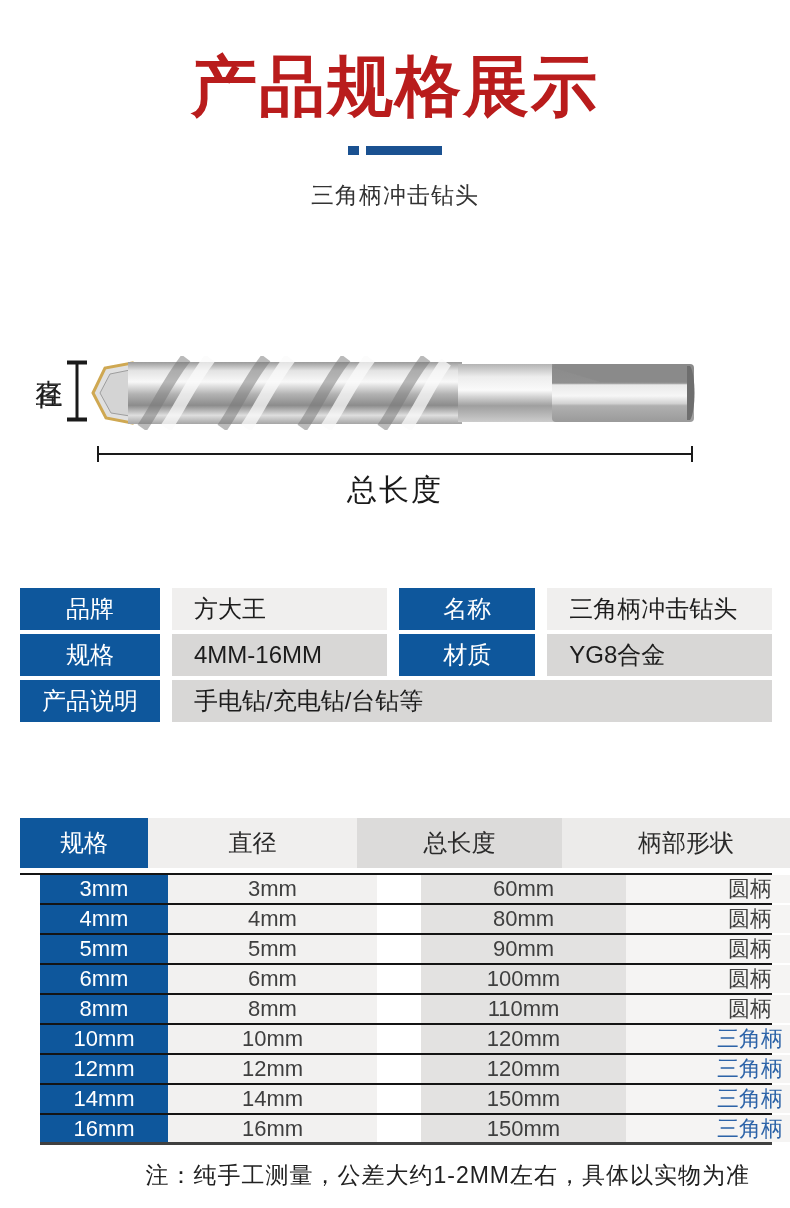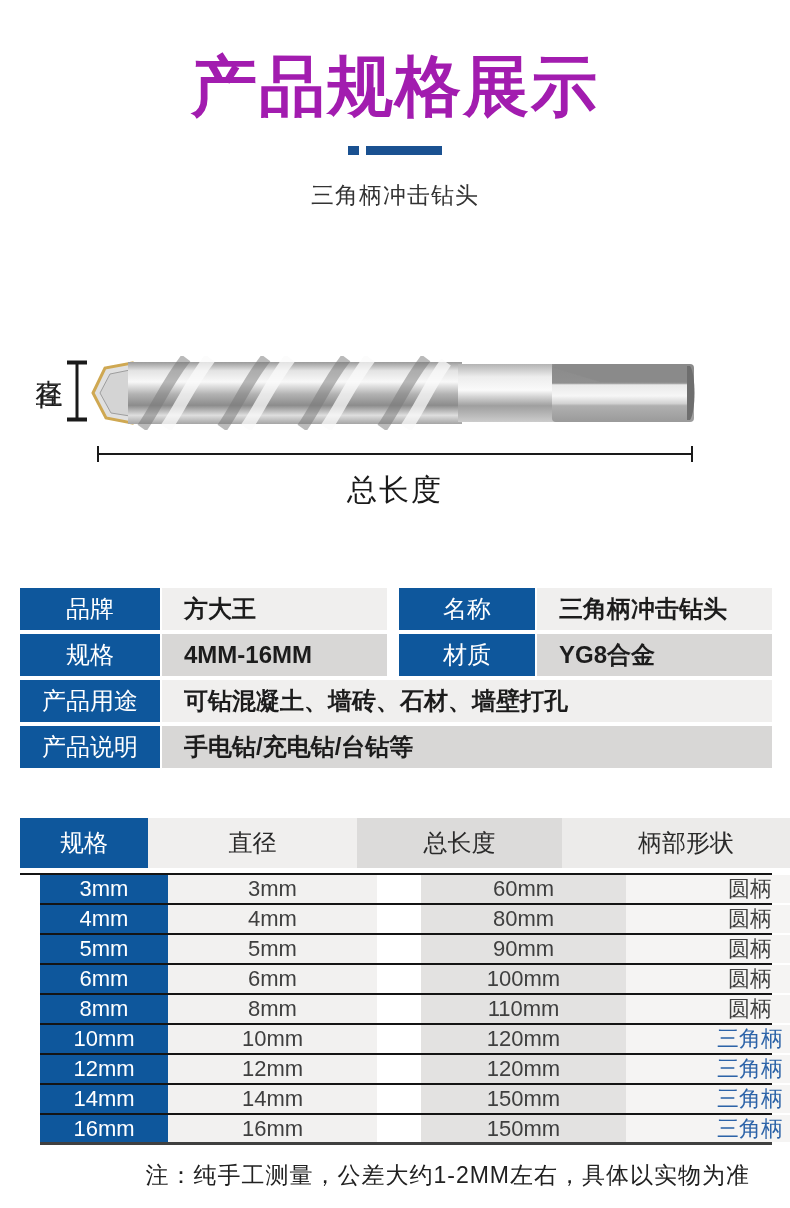--- a/index.html
+++ b/index.html
@@ -7,21 +7,21 @@
   #page {
     position:relative; width:790px; height:1208px; margin:0 auto;
     background:#ffffff; overflow:hidden;
     font-family:"Liberation Sans","DejaVu Sans",sans-serif; color:#1a1a1a;
   }
 
   
   .title {
     position:absolute; top:42px; left:0; width:100%;
     text-align:center; font-size:66px; font-weight:900; letter-spacing:2px;
-    color:#a21caf;
+    color:#b91c1c;
   }
   .divider {
     position:absolute; top:146px; left:50%; transform:translateX(-50%);
     display:flex; align-items:center; gap:7px; height:9px;
   }
   .divider .sq  { width:11px; height:9px; background:#1a5191; }
   .divider .bar { width:76px; height:9px; background:#1a5191; }
   .subtitle {
     position:absolute; top:180px; left:0; width:100%;
     text-align:center; font-size:23px; color:#333333; letter-spacing:1px;
@@ -47,21 +47,21 @@
   
   .info { position:absolute; left:20px; top:588px; width:752px; }
   .info-row { display:flex; height:42px; margin-bottom:4px; }
   .info-row.sect-gap { margin-top:4px; }
   .cell { display:flex; align-items:center; }
   .lbl {
     width:140px; background:#0e579c; color:#ffffff;
     justify-content:center; font-size:24px; flex:none;
   }
   .lbl.r { width:136px; margin-left:2px; }
-  .val { font-size:24px; color:#1c1c1c; padding-left:22px; margin-left:2px;font-weight:bold; }
+  .val { font-size:24px; color:#1c1c1c; padding-left:22px; margin-left:12px; }
   .val.v1 { width:226px; }
   .val.v2 { width:236px; }
   .val.wide { flex:1; }
   .bg-light { background:#f0efee; }
   .bg-dark  { background:#d8d7d6; }
   .pair-gap { width:10px; flex:none; }
 
   
   .spec { position:absolute; left:20px; top:818px; width:752px; font-size:22px; }
   .spec-head { display:flex; height:50px; }
@@ -182,24 +182,20 @@
       <div class="cell lbl r">名称</div>
       <div class="cell val v2 bg-light">三角柄冲击钻头</div>
     </div>
     <div class="info-row">
       <div class="cell lbl">规格</div>
       <div class="cell val v1 bg-dark">4MM-16MM</div>
       <div class="pair-gap"></div>
       <div class="cell lbl r">材质</div>
       <div class="cell val v2 bg-dark">YG8合金</div>
     </div>
-    <div class="info-row sect-gap">
-      <div class="cell lbl">产品用途</div>
-      <div class="cell val wide bg-light">可钻混凝土、墙砖、石材、墙壁打孔</div>
-    </div>
     <div class="info-row">
       <div class="cell lbl">产品说明</div>
       <div class="cell val wide bg-dark">手电钻/充电钻/台钻等</div>
     </div>
   </div>
 
   <div class="spec">
     <div class="spec-head">
       <div class="hc c1">规格</div>
       <div class="hc c2">直径</div>

